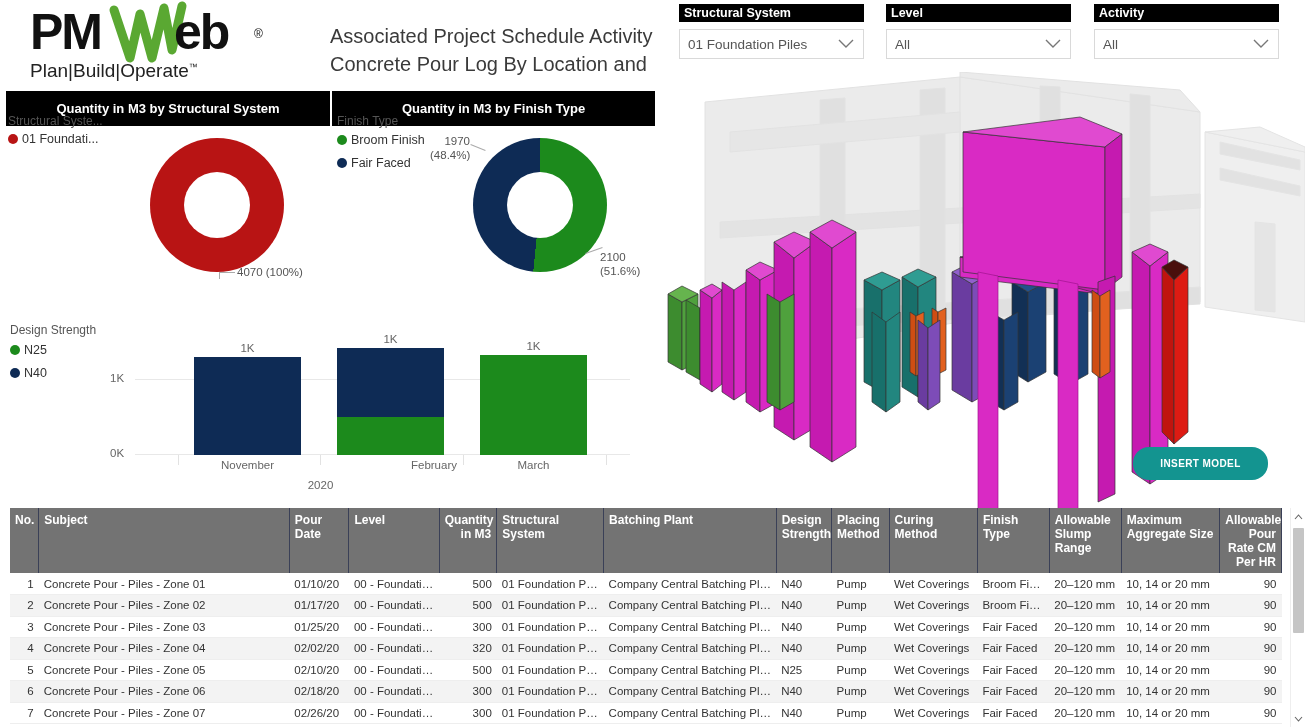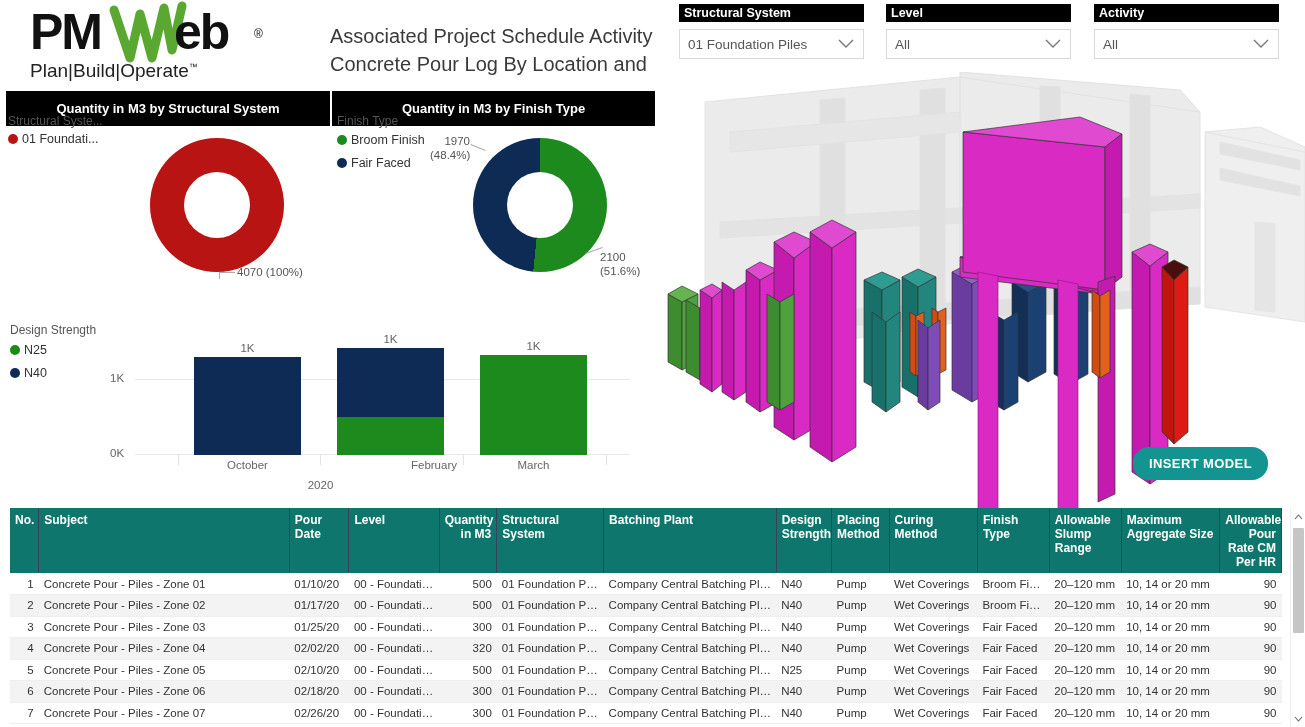--- a/index.html
+++ b/index.html
@@ -58,29 +58,29 @@
   .bc-bar { position:absolute; bottom:0; }
   .bc-seg { position:absolute; left:0; width:100%; }
   .bc-total { position:absolute; font-size:11.5px; color:#666; text-align:center; }
   .bc-cat { position:absolute; font-size:11.5px; color:#666; text-align:center; }
   .bc-tick { position:absolute; width:1px; background:#e2e2e2; }
 
   
   .viewport { position:absolute; left:660px; top:72px; width:645px; height:438px;
               background:#fff; overflow:hidden; }
   .insert-btn { position:absolute; left:1133px; top:447px; width:135px; height:33px;
-                background:#139490; color:#fff; font-size:13px; font-weight:bold;
+                background:#139490; color:#fff; font-size:10px; font-weight:bold;
                 letter-spacing:.4px; border:none; border-radius:16px; cursor:pointer;
                 display:flex; align-items:center; justify-content:center; }
 
   
   .tbl-wrap { position:absolute; left:10px; top:508px; width:1286px; height:219px; overflow:hidden; }
   table.grid { border-collapse:collapse; width:1272px; table-layout:fixed; }
   table.grid thead th {
-    background:#0f766e; color:#fff; font-size:12px; font-weight:bold; text-align:left;
+    background:#737373; color:#fff; font-size:12px; font-weight:bold; text-align:left;
     vertical-align:top; padding:5px 5px 4px 5px; height:63px; line-height:14px;
     border-right:1px solid #3a4057;
   }
   table.grid thead th.num { text-align:right; }
   table.grid tbody td {
     font-size:11.5px; color:#333; padding:4px 5px; height:21.5px;
     border-bottom:1px solid #eee; white-space:nowrap; overflow:hidden; text-overflow:ellipsis;
   }
   table.grid tbody tr:nth-child(even) td { background:#f3f3f3; }
   table.grid tbody td.num { text-align:right; }
@@ -221,21 +221,21 @@
 
     <div class="bc-bar" style="left:370px; width:107px; height:100px;">
       <div class="bc-seg" style="bottom:0; height:100px; background:#1c8a1c;"></div>
     </div>
     <div class="bc-total" style="left:370px; top:0px; width:107px;">1K</div>
 
     <div class="bc-tick" style="left:68px; top:115px; height:10px;"></div>
     <div class="bc-tick" style="left:210px; top:115px; height:10px;"></div>
     <div class="bc-tick" style="left:353px; top:115px; height:10px;"></div>
     <div class="bc-tick" style="left:496px; top:115px; height:10px;"></div>
-    <div class="bc-cat" style="left:84px; top:119px; width:107px;">October</div>
+    <div class="bc-cat" style="left:84px; top:119px; width:107px;">November</div>
     <div class="bc-cat" style="left:240px; top:119px; width:107px;text-align:right;">February</div>
     <div class="bc-cat" style="left:370px; top:119px; width:107px;">March</div>
     <div class="bc-cat" style="left:157px; top:139px; width:107px;">2020</div>
   </div>
 
   <div class="viewport">
     <svg width="645" height="438" viewBox="0 0 645 438">
 
       <g fill="#ebebeb" stroke="#e2e2e2" stroke-width="1">
         <polygon points="45,290 45,30 300,5 300,250"></polygon>

